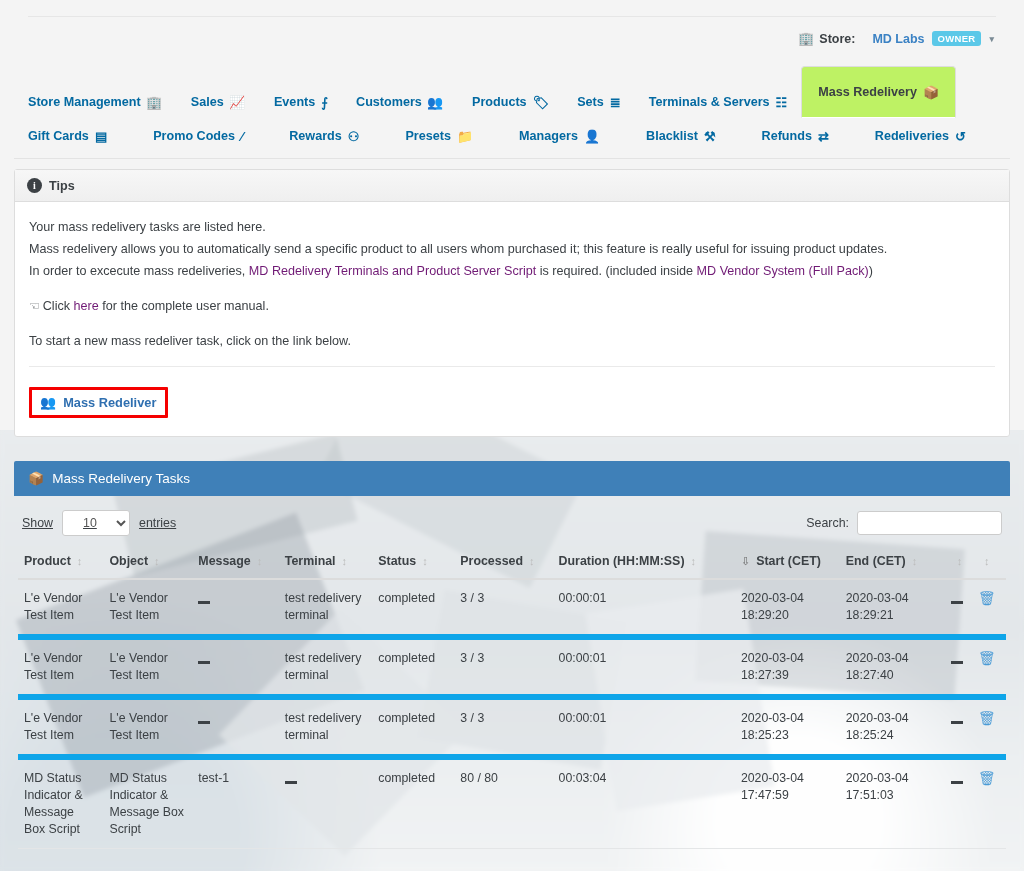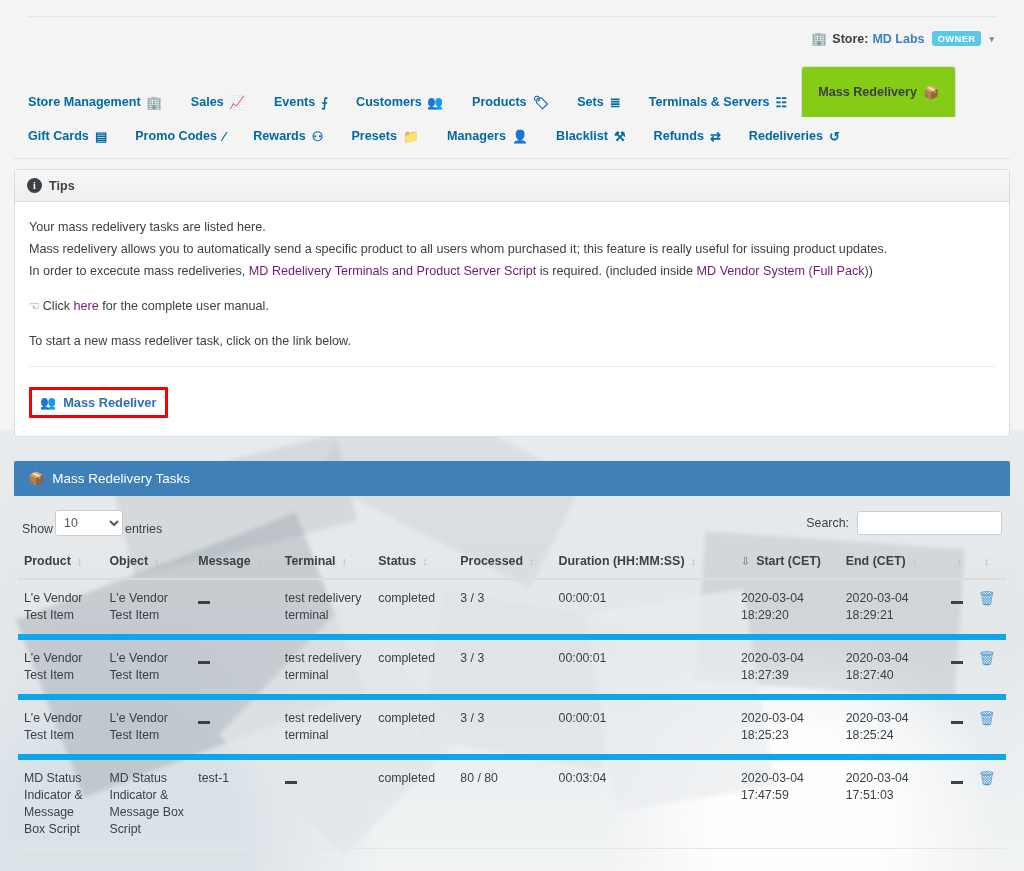--- a/index.html
+++ b/index.html
@@ -37,42 +37,42 @@
     font-size:31px; font-weight:400; color:#3c4145;
     padding:18px 0 0 28px; letter-spacing:.2px;
   }
   .title-rule{ margin:16px 28px 0 28px; border-top:1px solid #e6e6e6; }
 
   .store-bar{
     display:flex; justify-content:flex-end; align-items:center;
     padding:14px 30px 0 0; font-size:12.5px; font-weight:bold; color:#3c4145;
   }
   .store-bar .bld-icon{ margin-right:5px; font-size:13px; color:#2b2f33; line-height:1; }
-  .store-name{ color:#3b82c4; margin-left:4px; }
+  .store-name{ color:#3b82c4; margin-left:17px; }
   .owner-badge{
     background:#5bc8e8; color:#fff; font-size:9.5px; font-weight:bold;
     padding:2px 6px 2px 6px; border-radius:3px; margin-left:7px; letter-spacing:.3px;
   }
   .caret{ margin-left:8px; color:#7a8a95; font-size:9px; }
 
   
   .nav-wrap{ margin:20px 14px 0 14px; }
   .nav-row{ display:flex; align-items:flex-end; flex-wrap:nowrap; }
   .nav-link{
     display:inline-flex; align-items:center; gap:6px;
     color:#0369a1; font-size:12.6px; font-weight:bold;
     padding:8px 13px; text-decoration:none; white-space:nowrap;
     border:1px solid transparent; border-radius:4px 4px 0 0; cursor:pointer;
   }
   .nav-link.active{
-    background:#84cc16; color:#3c4145;
+    background:#bef264; color:#3c4145;
     border:1px solid #ddd; border-bottom-color:#fff;
     padding:18px 16px;
   }
-  .nav-row2{ display:flex; align-items:center; flex-wrap:nowrap; margin-top:2px; }
+  .nav-row2{ display:flex; align-items:center; flex-wrap:nowrap; margin-top:2px;gap:18px; }
   .nav-ico{ display:inline-block; line-height:1; font-size:13px; }
   .nav-underline{ border-top:1px solid #e3e3e3; margin:6px 0 0 0; }
 
   
   .panel{ margin:10px 14px 0 14px; background:#fff; border:1px solid #ddd; border-radius:3px; }
   .panel-head{
     background:linear-gradient(#f7f7f7,#efefef); border-bottom:1px solid #ddd;
     padding:8px 12px; font-size:12.6px; font-weight:bold; color:#3c4145;
     display:flex; align-items:center; gap:7px;
   }
@@ -98,24 +98,24 @@
 
   
   .tasks-head{
     margin:24px 14px 0 14px; background:#3f80b8; color:#fff;
     padding:10px 14px; font-size:13.5px; font-weight:normal;
     display:flex; align-items:center; gap:8px; border-radius:2px 2px 0 0;
   }
   .tasks-body{ margin:0 14px; padding:0 4px; }
 
   .dt-top{ display:flex; justify-content:space-between; align-items:center; padding:14px 4px 10px 4px; }
-  .dt-len{ font-size:12.4px; color:#3c4145; display:flex; align-items:flex-end; gap:2px; }
+  .dt-len{ font-size:12.4px; color:#3c4145; display:flex; align-items:center; gap:9px;text-decoration:underline; }
   .dt-select{
     font-family:"Liberation Sans",sans-serif; font-size:12.4px; color:#555;
-    padding:4px 4px; border:1px solid #ccc; border-radius:3px; background:#fff; width:68px;
+    padding:4px 16px; border:1px solid #ccc; border-radius:3px; background:#fff; width:68px;
   }
   .dt-filter{ font-size:12.4px; color:#3c4145; display:flex; align-items:center; gap:8px; }
   .dt-input{ width:145px; height:24px; border:1px solid #ccc; border-radius:3px; background:#fff; }
 
   table{ width:100%; border-collapse:collapse; font-size:12.3px; }
   thead th{
     text-align:left; font-weight:bold; color:#3c4145; font-size:12.4px;
     padding:8px 6px 10px 6px; border-bottom:2px solid #dcdcdc; white-space:nowrap;
     vertical-align:bottom;
   }

